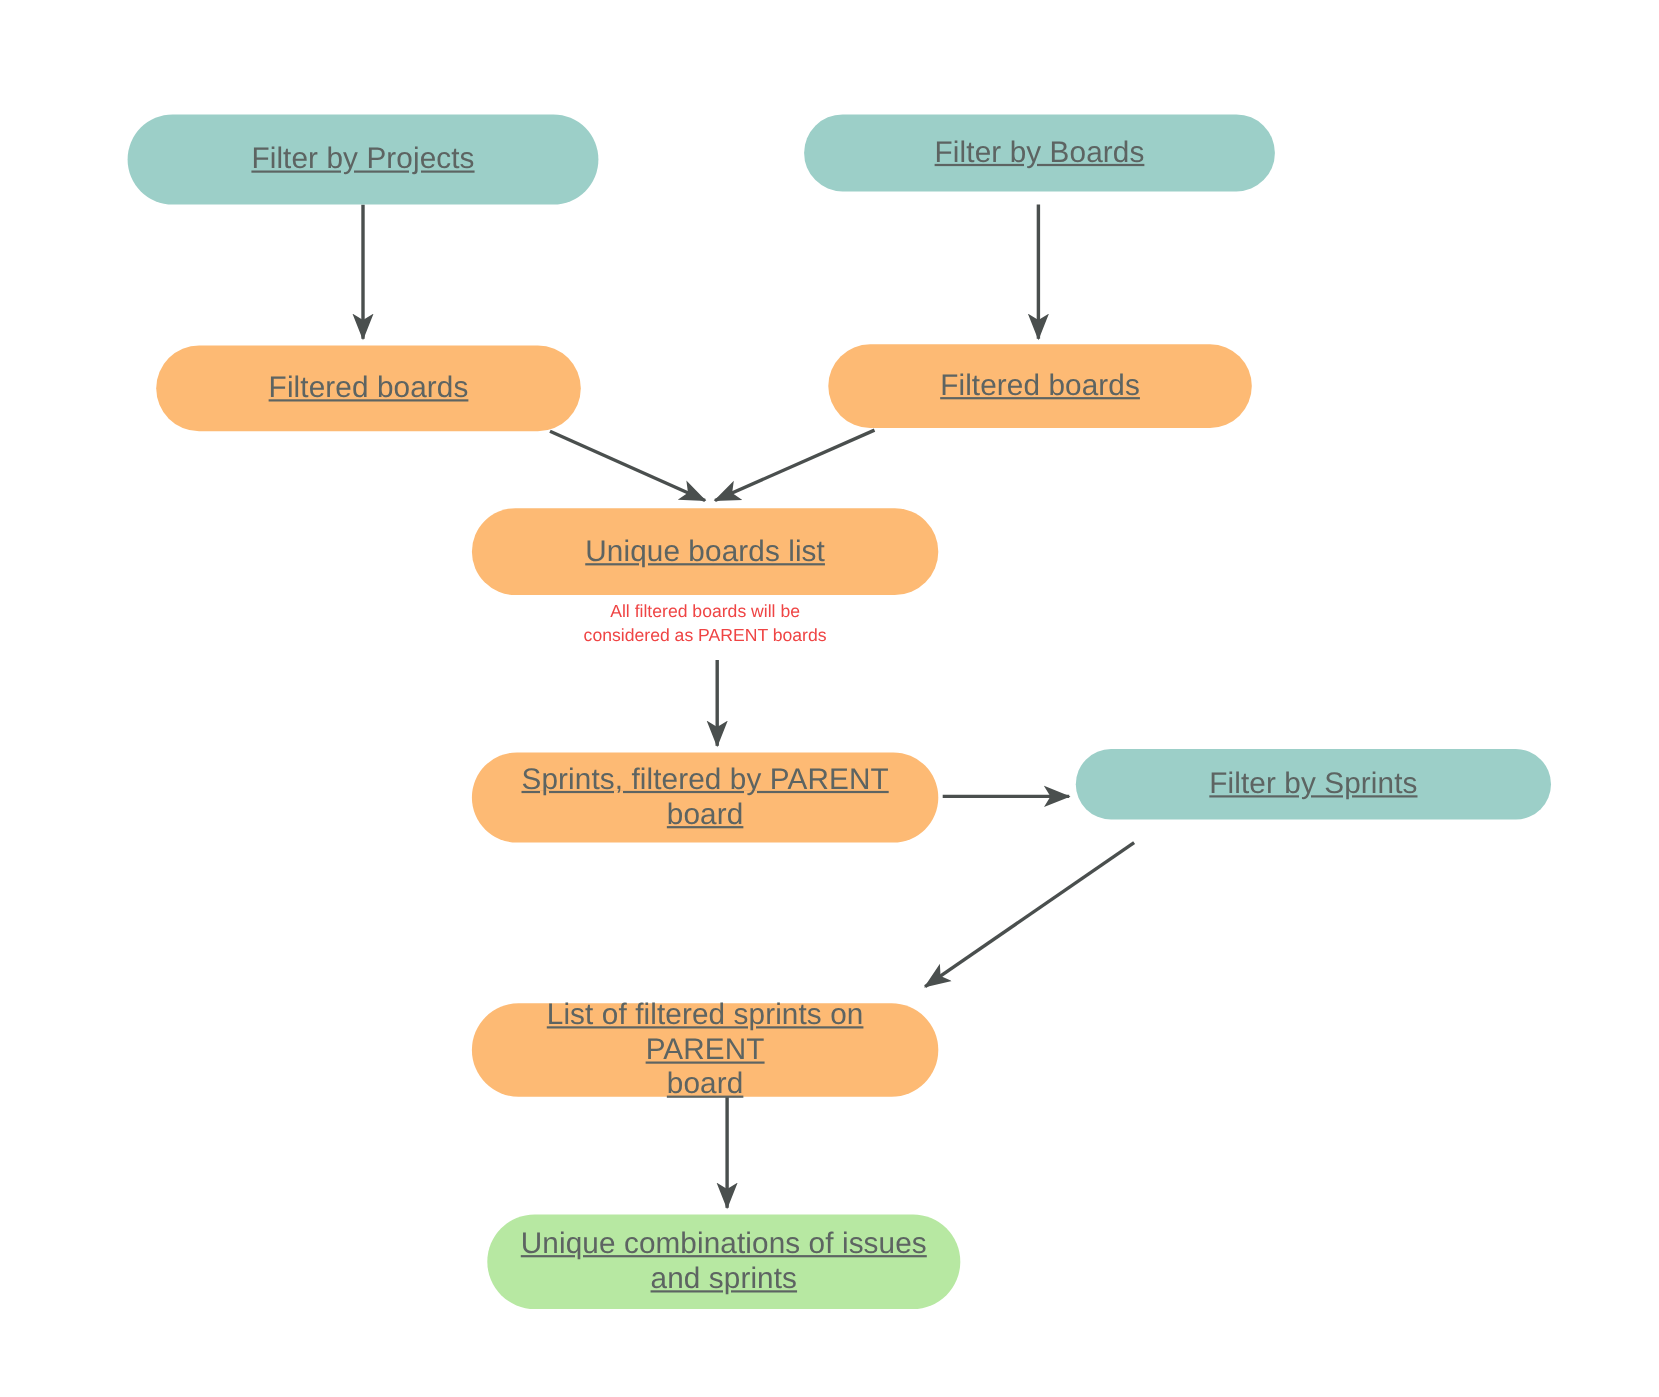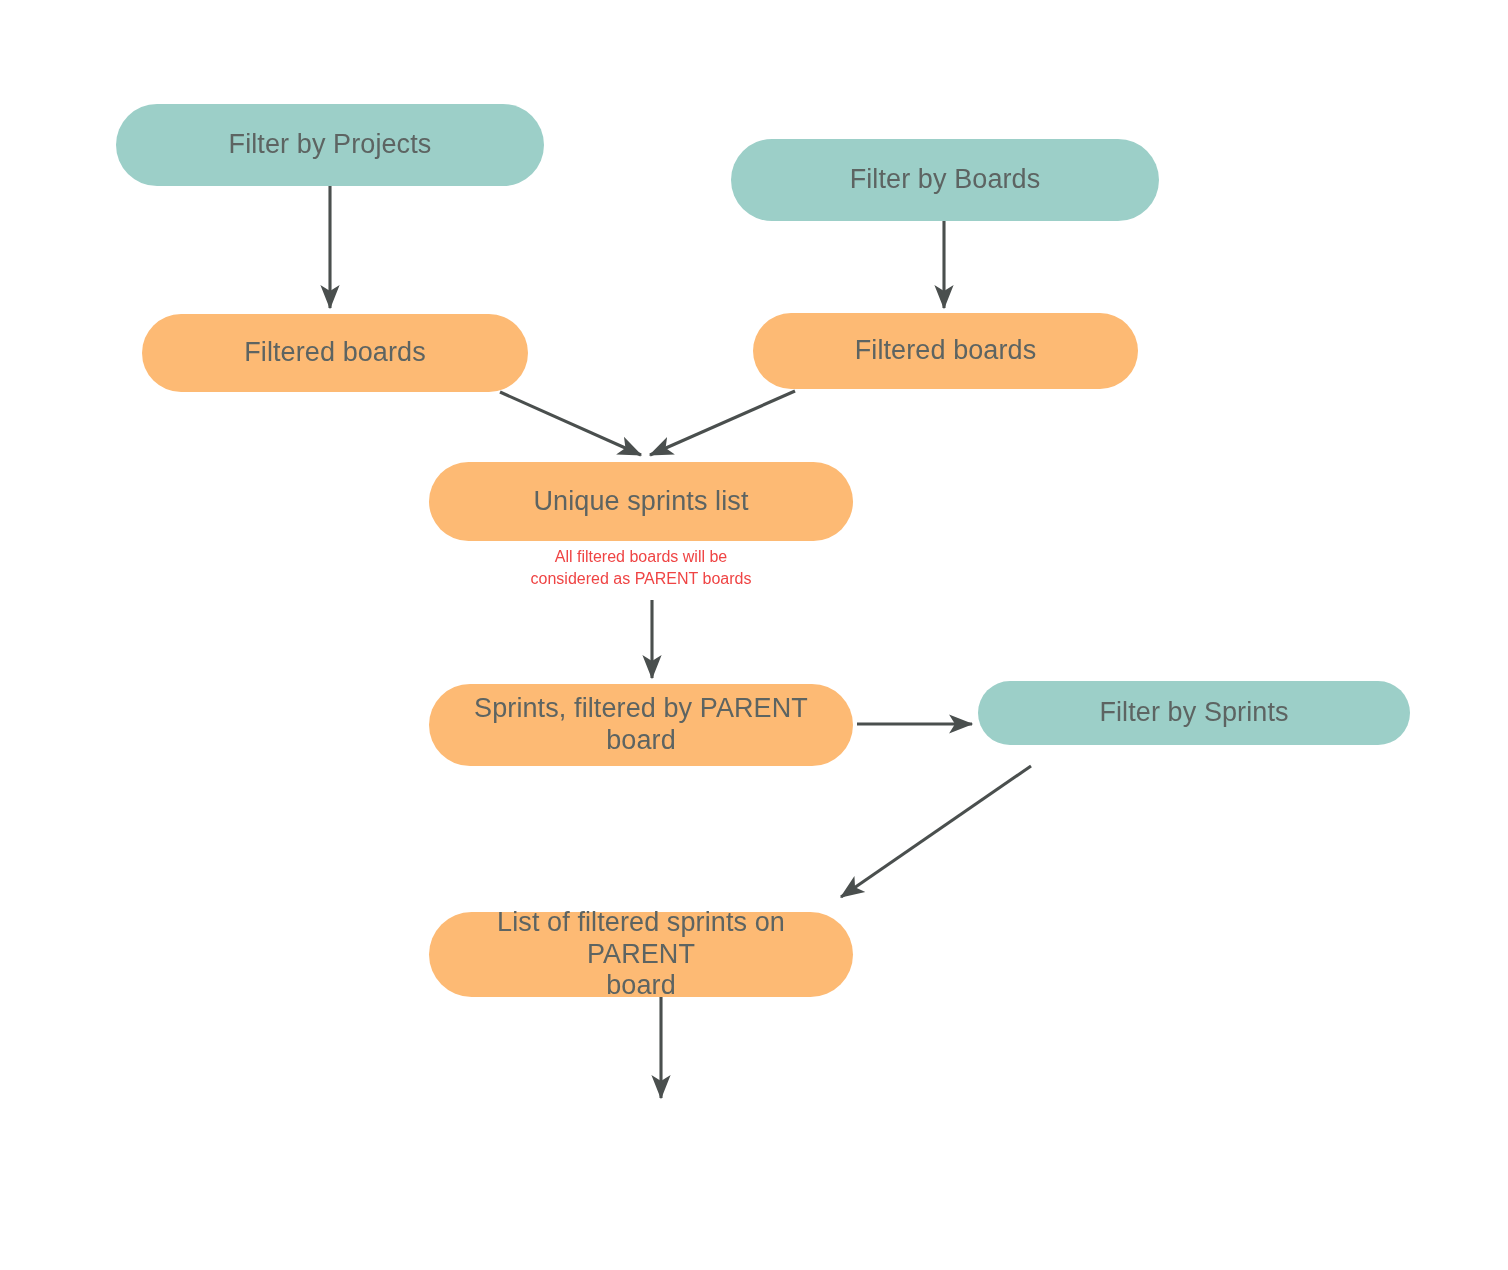--- a/index.html
+++ b/index.html
@@ -32,20 +32,21 @@
     align-items: center;
     justify-content: center;
     text-align: center;
     box-sizing: border-box;
     border-radius: 44px;
     color: #5d6462;
     font-size: 27px;
     line-height: 1.18;
     letter-spacing: 0.1px;
     padding: 4px 16px;
+    text-decoration: underline;
   }
   .node.teal   { background: #9ccfc8; }
   .node.grey   { background: #fdba74; align-items: center; }
   .node.green  { background: #b7e8a2; }
   .node-label {
     display: block;
     width: 100%;
     white-space: pre-line;
   }
   .caption {
@@ -85,48 +86,52 @@
       <line x1="1031" y1="766" x2="841" y2="897" marker-end="url(#arrowhead)"></line>
 
       <line x1="661" y1="988" x2="661" y2="1098" marker-end="url(#arrowhead)"></line>
     </g>
   </svg>
 
   <div class="node teal" style="left:116px; top:104px; width:428px; height:82px;">
     <span class="node-label">Filter by Projects</span>
   </div>
 
-  <div class="node teal" style="left:731px; top:104px; width:428px; height:82px;margin-top:35px;">
+  <div class="node teal" style="left:731px; top:104px; width:428px; height:70px;">
     <span class="node-label">Filter by Boards</span>
   </div>
 
   <div class="node grey" style="left:142px; top:314px; width:386px; height:78px;">
     <span class="node-label">Filtered boards</span>
   </div>
 
   <div class="node grey" style="left:753px; top:313px; width:385px; height:76px;">
     <span class="node-label">Filtered boards</span>
   </div>
 
   <div class="node grey" style="left:429px; top:462px; width:424px; height:79px;">
-    <span class="node-label">Unique sprints list</span>
+    <span class="node-label">Unique boards list</span>
   </div>
 
   <div class="caption" style="left:500px; top:546px; width:282px;">All filtered boards will be
 considered as PARENT boards</div>
 
   <div class="node grey" style="left:429px; top:684px; width:424px; height:82px;">
     <span class="node-label">Sprints, filtered by PARENT
 board</span>
   </div>
 
   <div class="node teal" style="left:978px; top:681px; width:432px; height:64px;">
     <span class="node-label">Filter by Sprints</span>
   </div>
 
 
   <div class="node grey" style="left:429px; top:902px; width:424px; height:85px;margin-top:10px;">
     <span class="node-label">List of filtered sprints on PARENT
 board</span>
   </div>
 
+  <div class="node green" style="left:443px; top:1104px; width:430px; height:86px;">
+    <span class="node-label">Unique combinations of issues
+and sprints</span>
+  </div>
 
 </div>
 
 </body></html>

